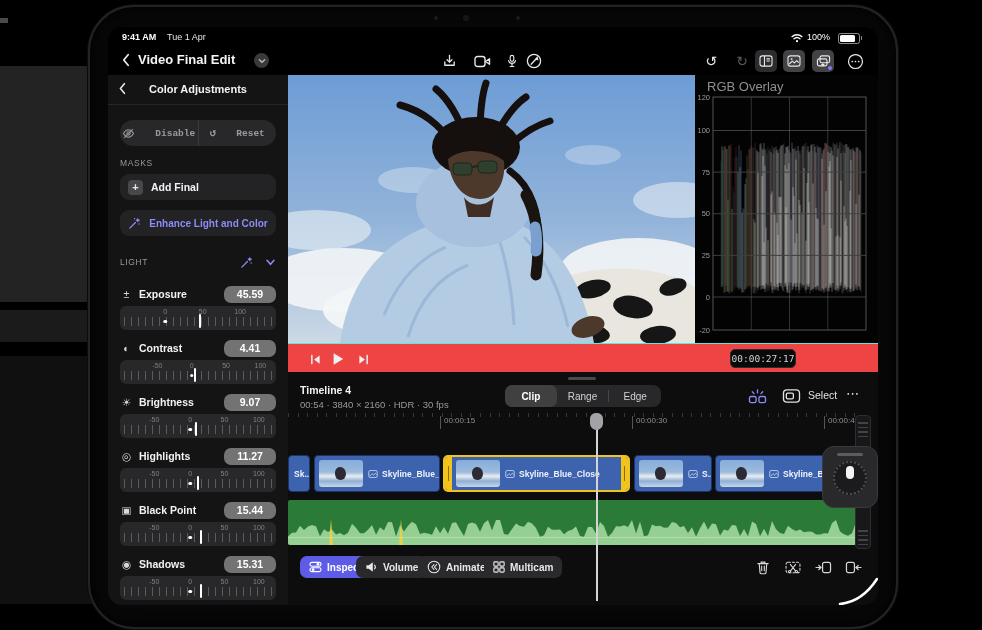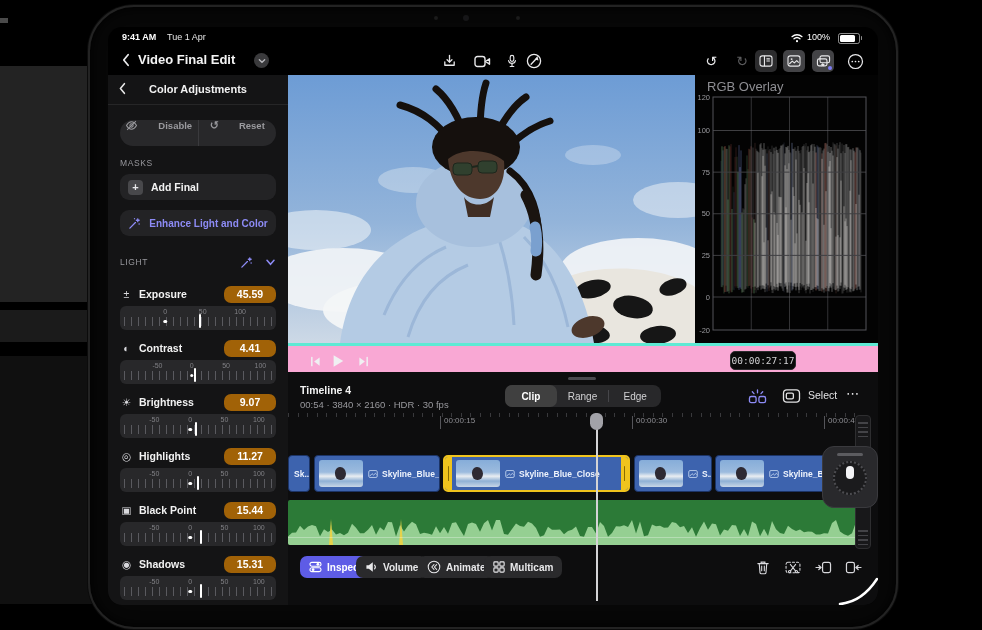--- a/index.html
+++ b/index.html
@@ -29,49 +29,49 @@
   .boxbtn{position:absolute;top:23px;width:22px;height:22px;border-radius:5px;display:flex;align-items:center;justify-content:center;color:#e8e8ea;}
   .glyph{font-size:14px;line-height:1;}
   .dim{color:#5c5c5e;}
   
   .sidebar{position:absolute;left:0;top:48px;width:180px;height:530px;background:#141415;border-right:1px solid #000;}
   .sb-head{position:absolute;left:0;top:0;width:100%;height:29px;border-bottom:1px solid #262627;}
   .sb-title{position:absolute;left:0;right:0;top:8px;text-align:center;font-size:11px;font-weight:bold;color:#f2f2f2;}
   .sb-back{position:absolute;left:10px;top:7px;color:#e6e6e6;}
   .sb-body{position:absolute;left:0;top:29px;right:0;bottom:0;padding:16px 12px 0 12px;overflow:hidden;}
   .segrow{height:26px;background:#28282a;border-radius:14px;display:flex;margin-bottom:12px;}
-  .seg{flex:1;display:flex;align-items:flex-start;justify-content:center;gap:20px;color:#9a9a9e;font-size:9.5px;font-weight:bold;}
+  .seg{flex:1;display:flex;align-items:center;justify-content:center;gap:20px;color:#9a9a9e;font-size:9.5px;font-weight:bold;font-family:Liberation Mono, monospace;}
   .seg + .seg{border-left:1px solid #3a3a3d;}
   .caps{font-size:8.5px;letter-spacing:.6px;color:#98989d;margin-bottom:6px;}
   .sbtn{height:26px;background:#232325;border-radius:9px;display:flex;align-items:center;padding:0 8px;gap:8px;}
   .addmask{margin-bottom:10px;color:#f2f2f2;font-size:10.5px;font-weight:600;}
   .plus{width:15px;height:15px;background:#48484b;border-radius:4px;display:flex;align-items:center;justify-content:center;
     color:#e8e8ea;font-size:11px;font-weight:bold;}
   .enh{margin-bottom:18px;font-size:10px;font-weight:600;justify-content:center;}
   .lightrow{height:16px;display:flex;align-items:center;margin-bottom:14px;}
   .lightrow .caps{margin:0;flex:1;}
   .param{margin-bottom:8px;}
   .prow{height:20px;display:flex;align-items:center;gap:6px;}
   .picon{width:13px;text-align:center;font-size:10.5px;color:#d8d8dc;}
   .pname{flex:1;font-size:10.5px;font-weight:600;color:#f2f2f2;}
-  .pval{min-width:40px;text-align:center;background:#a16207;border-radius:7px;padding:2.5px 6px;
+  .pval{min-width:40px;text-align:center;background:#737373;border-radius:7px;padding:2.5px 6px;
     font-size:10.5px;font-weight:600;color:#fff;}
   .ruler{position:relative;height:24px;margin-top:2px;background:#28282a;border-radius:6px;overflow:hidden;}
   .rlab{position:absolute;top:1.5px;transform:translateX(-50%);font-size:7px;color:#808085;}
   .rticks{position:absolute;left:4px;right:4px;bottom:4px;height:9px;
     background:repeating-linear-gradient(90deg,#5a5a5f 0 1px,transparent 1px 7px);}
   .rdot{position:absolute;bottom:7px;width:3.5px;height:3.5px;border-radius:50%;background:#fff;transform:translateX(-50%);}
   .rcur{position:absolute;bottom:2px;width:2px;height:14px;border-radius:1px;background:#fff;transform:translateX(-50%);}
   
   .viewer{position:absolute;left:180px;top:48px;width:407px;height:268px;overflow:hidden;background:#4b6f9e;}
   .scope{position:absolute;left:587px;top:48px;width:183px;height:268px;background:#030303;}
   .scope-title{position:absolute;left:12px;top:4px;font-size:13px;color:#8e8e93;}
   .stick{position:absolute;width:15px;text-align:right;font-size:7.5px;color:#9a9a9e;}
   
-  .transport{position:absolute;left:180px;top:316px;width:590px;height:29px;background:#f9a8d4;border-top:3px solid #5eead4;}
+  .transport{position:absolute;left:180px;top:316px;width:590px;height:29px;background:#ef4444;border-top:1px solid #5eead4;}
   .tbtn{position:absolute;top:6px;width:18px;height:18px;display:flex;align-items:center;justify-content:center;color:#f0f0f2;}
   .tcode{position:absolute;left:442px;top:5px;width:64px;height:17px;background:#0a0a0a;border:1px solid #2c2c2e;border-radius:5px;
     font-family:"DejaVu Sans Mono",monospace;font-size:9.5px;color:#d2d2d4;display:flex;align-items:center;justify-content:center;}
   
   .timeline{position:absolute;left:180px;top:345px;width:590px;height:233px;background:#0d0d0e;}
   .draghandle{position:absolute;left:280px;top:5px;width:28px;height:3px;border-radius:2px;background:#4a4a4e;}
   .tl-title{position:absolute;left:12px;top:12px;font-size:10.5px;font-weight:bold;color:#f2f2f2;}
   .tl-meta{position:absolute;left:12px;top:27px;font-size:9.5px;color:#98989d;}
   .modes{position:absolute;left:217px;top:13px;width:156px;height:22px;background:#28282a;border-radius:8px;display:flex;align-items:center;}
   .mode{flex:1;height:100%;display:flex;align-items:center;justify-content:center;font-size:10px;color:#d2d2d4;}

